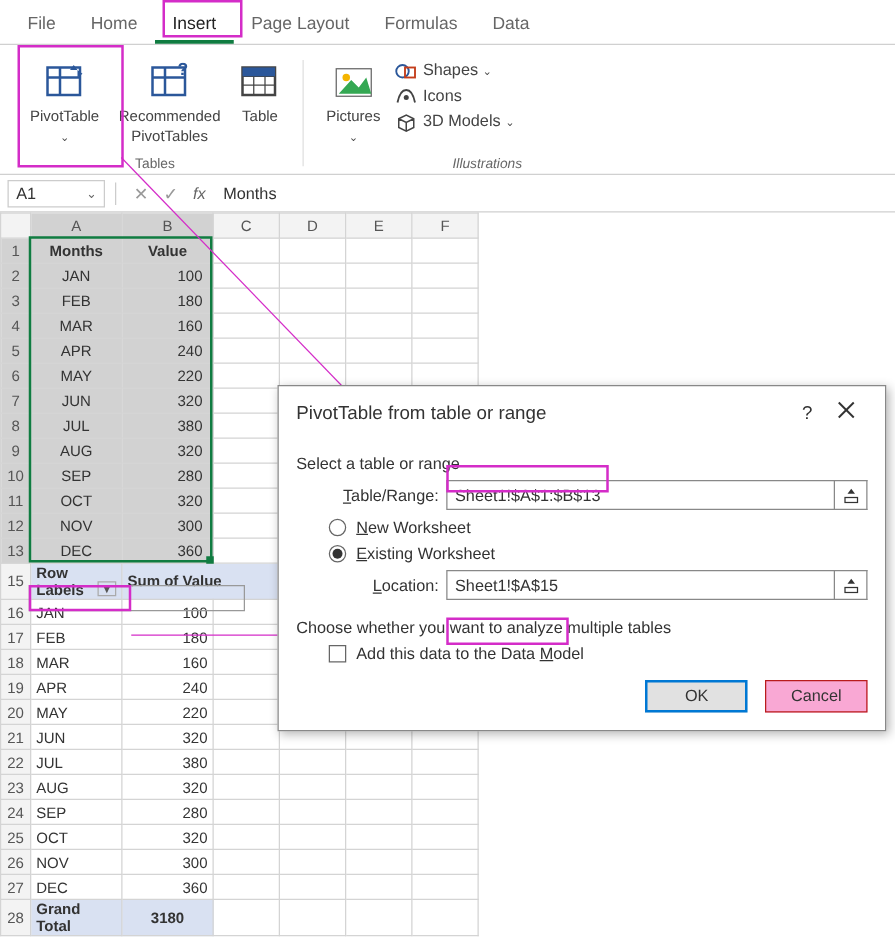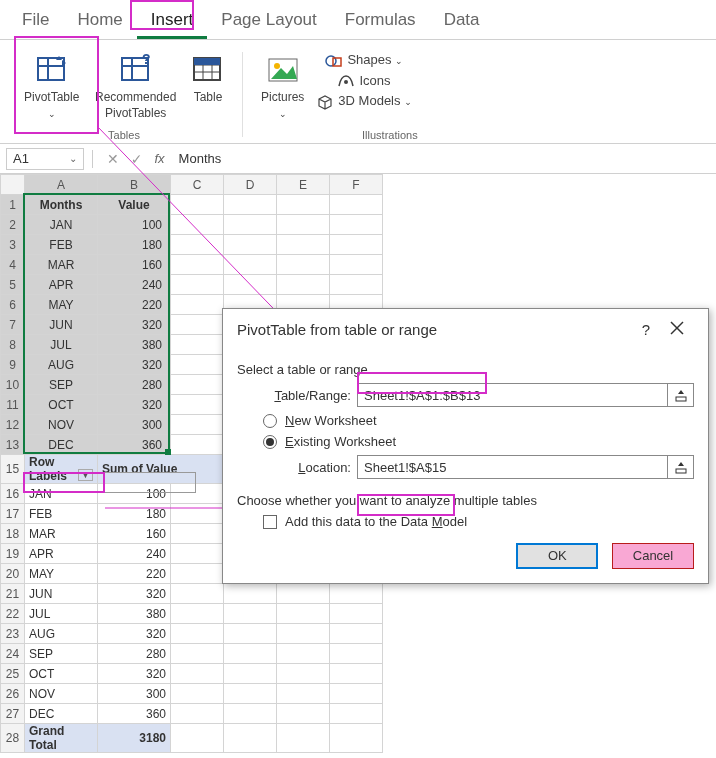--- a/index.html
+++ b/index.html
@@ -1,31 +1,31 @@
 <!DOCTYPE html>
 <html><head>
 <meta charset="utf-8">
 <style>
   * { box-sizing: border-box; margin: 0; padding: 0; font-family: "Segoe UI", Arial, sans-serif; }
   body { background: #fff; width: 716px; height: 758px; position: relative; overflow: hidden; font-size: 13px; color: #333; }
   
   
   .ribbon-tabs { display: flex; padding: 4px 0 0 8px; background: #fff; border-bottom: 1px solid #d0d0d0; }
-  .ribbon-tab { padding: 6px 14px; font-size: 17px; color: #666; cursor: pointer; }
+  .ribbon-tab { padding: 6px 14px; font-size: 14px; color: #666; cursor: pointer; }
   .ribbon-tab.active { border-bottom: 3px solid #107c41; color: #222; }
   .insert-box { border: 2px solid #d42cc8; position: absolute; top: 0; left: 130px; width: 64px; height: 30px; pointer-events: none; }
   
   
   .ribbon-body { display: flex; padding: 8px 10px 2px; background: #fff; border-bottom: 1px solid #d0d0d0; }
   .ribbon-group { text-align: center; padding: 0 8px; position: relative; }
   .ribbon-group-label { font-size: 11px; color: #666; margin-top: 4px; }
   .ribbon-btn-big { display: inline-block; text-align: center; padding: 4px 6px; cursor: pointer; vertical-align: top; font-size: 12px; color: #444; line-height: 1.3; }
   .ribbon-btn-big .icon { width: 32px; height: 32px; margin: 2px auto 4px; }
   .divider { width: 1px; background: #e0e0e0; margin: 4px 4px; }
-  .small-row { display: block; text-align: center; font-size: 13px; color: #444; padding: 2px 6px; cursor: pointer; white-space: nowrap; }
+  .small-row { display: block; text-align: left; font-size: 13px; color: #444; padding: 2px 6px; cursor: pointer; white-space: nowrap; }
   .small-row .ic { display: inline-block; width: 18px; height: 16px; vertical-align: middle; margin-right: 4px; }
   
   .pivot-highlight { border: 2px solid #d42cc8; position: absolute; top: 36px; left: 14px; width: 85px; height: 98px; pointer-events: none; }
   
   
   .fbar { display: flex; align-items: center; border-bottom: 1px solid #d0d0d0; padding: 4px 6px; background: #fff; height: 30px; }
   .namebox { width: 78px; height: 22px; display: flex; align-items: center; padding: 0 6px; border: 1px solid #ccc; background: #fff; font-size: 13px; gap: 40px; }
   .namebox .dd { margin-left: auto; font-size: 10px; color: #666; }
   .fbar-sep { width: 1px; height: 18px; background: #ccc; margin: 0 8px; }
   .fbar-ctl { color: #999; padding: 0 6px; font-size: 14px; }
@@ -151,21 +151,21 @@
               </svg></span><span>Shapes</span> <span style="font-size:9px">⌄</span></div>
         <div class="small-row"><span class="ic"><svg width="18" height="16">
                 <path d="M2 13 Q4 3 9 3 Q14 3 16 13" fill="none" stroke="#444" stroke-width="1.5"></path>
                 <circle cx="9" cy="9" r="2" fill="#444"></circle>
               </svg></span><span>Icons</span></div>
         <div class="small-row"><span class="ic"><svg width="18" height="16">
                 <path d="M3 5 L9 2 L15 5 L15 12 L9 15 L3 12 Z M3 5 L9 8 L15 5 M9 8 L9 15" fill="none" stroke="#444" stroke-width="1.2"></path>
               </svg></span><span>3D Models</span> <span style="font-size:9px">⌄</span></div>
       </div>
     </div>
-    <div class="ribbon-group-label" style="text-align:right;">Illustrations</div>
+    <div class="ribbon-group-label" style="text-align:right;font-style:italic;">Illustrations</div>
   </div>
 </div>
 <div class="pivot-highlight"></div>
 
 <div class="fbar">
   <div class="namebox">
       <span>A1</span>
       <span class="dd">⌄</span>
     </div>
   <div class="fbar-sep"></div>
@@ -418,21 +418,21 @@
     <td class="pvt-cell">DEC</td>
     <td class="pvt-cell rt">360</td>
     <td></td>
           <td></td>
           <td></td>
           <td></td>
         </tr>
         <tr>
           <th class="row-hdr">28</th>
   <td class="pvt-total">Grand Total</td>
-  <td class="pvt-total" style="text-align:right">3180</td>
+  <td class="pvt-total" style="text-align:center">3180</td>
   <td></td>
           <td></td>
           <td></td>
           <td></td>
         </tr>
       </tbody>
 </table>
 <div class="sel-border"></div>
 <div class="sel-border2"></div>
 <div class="pvhbox"></div>

